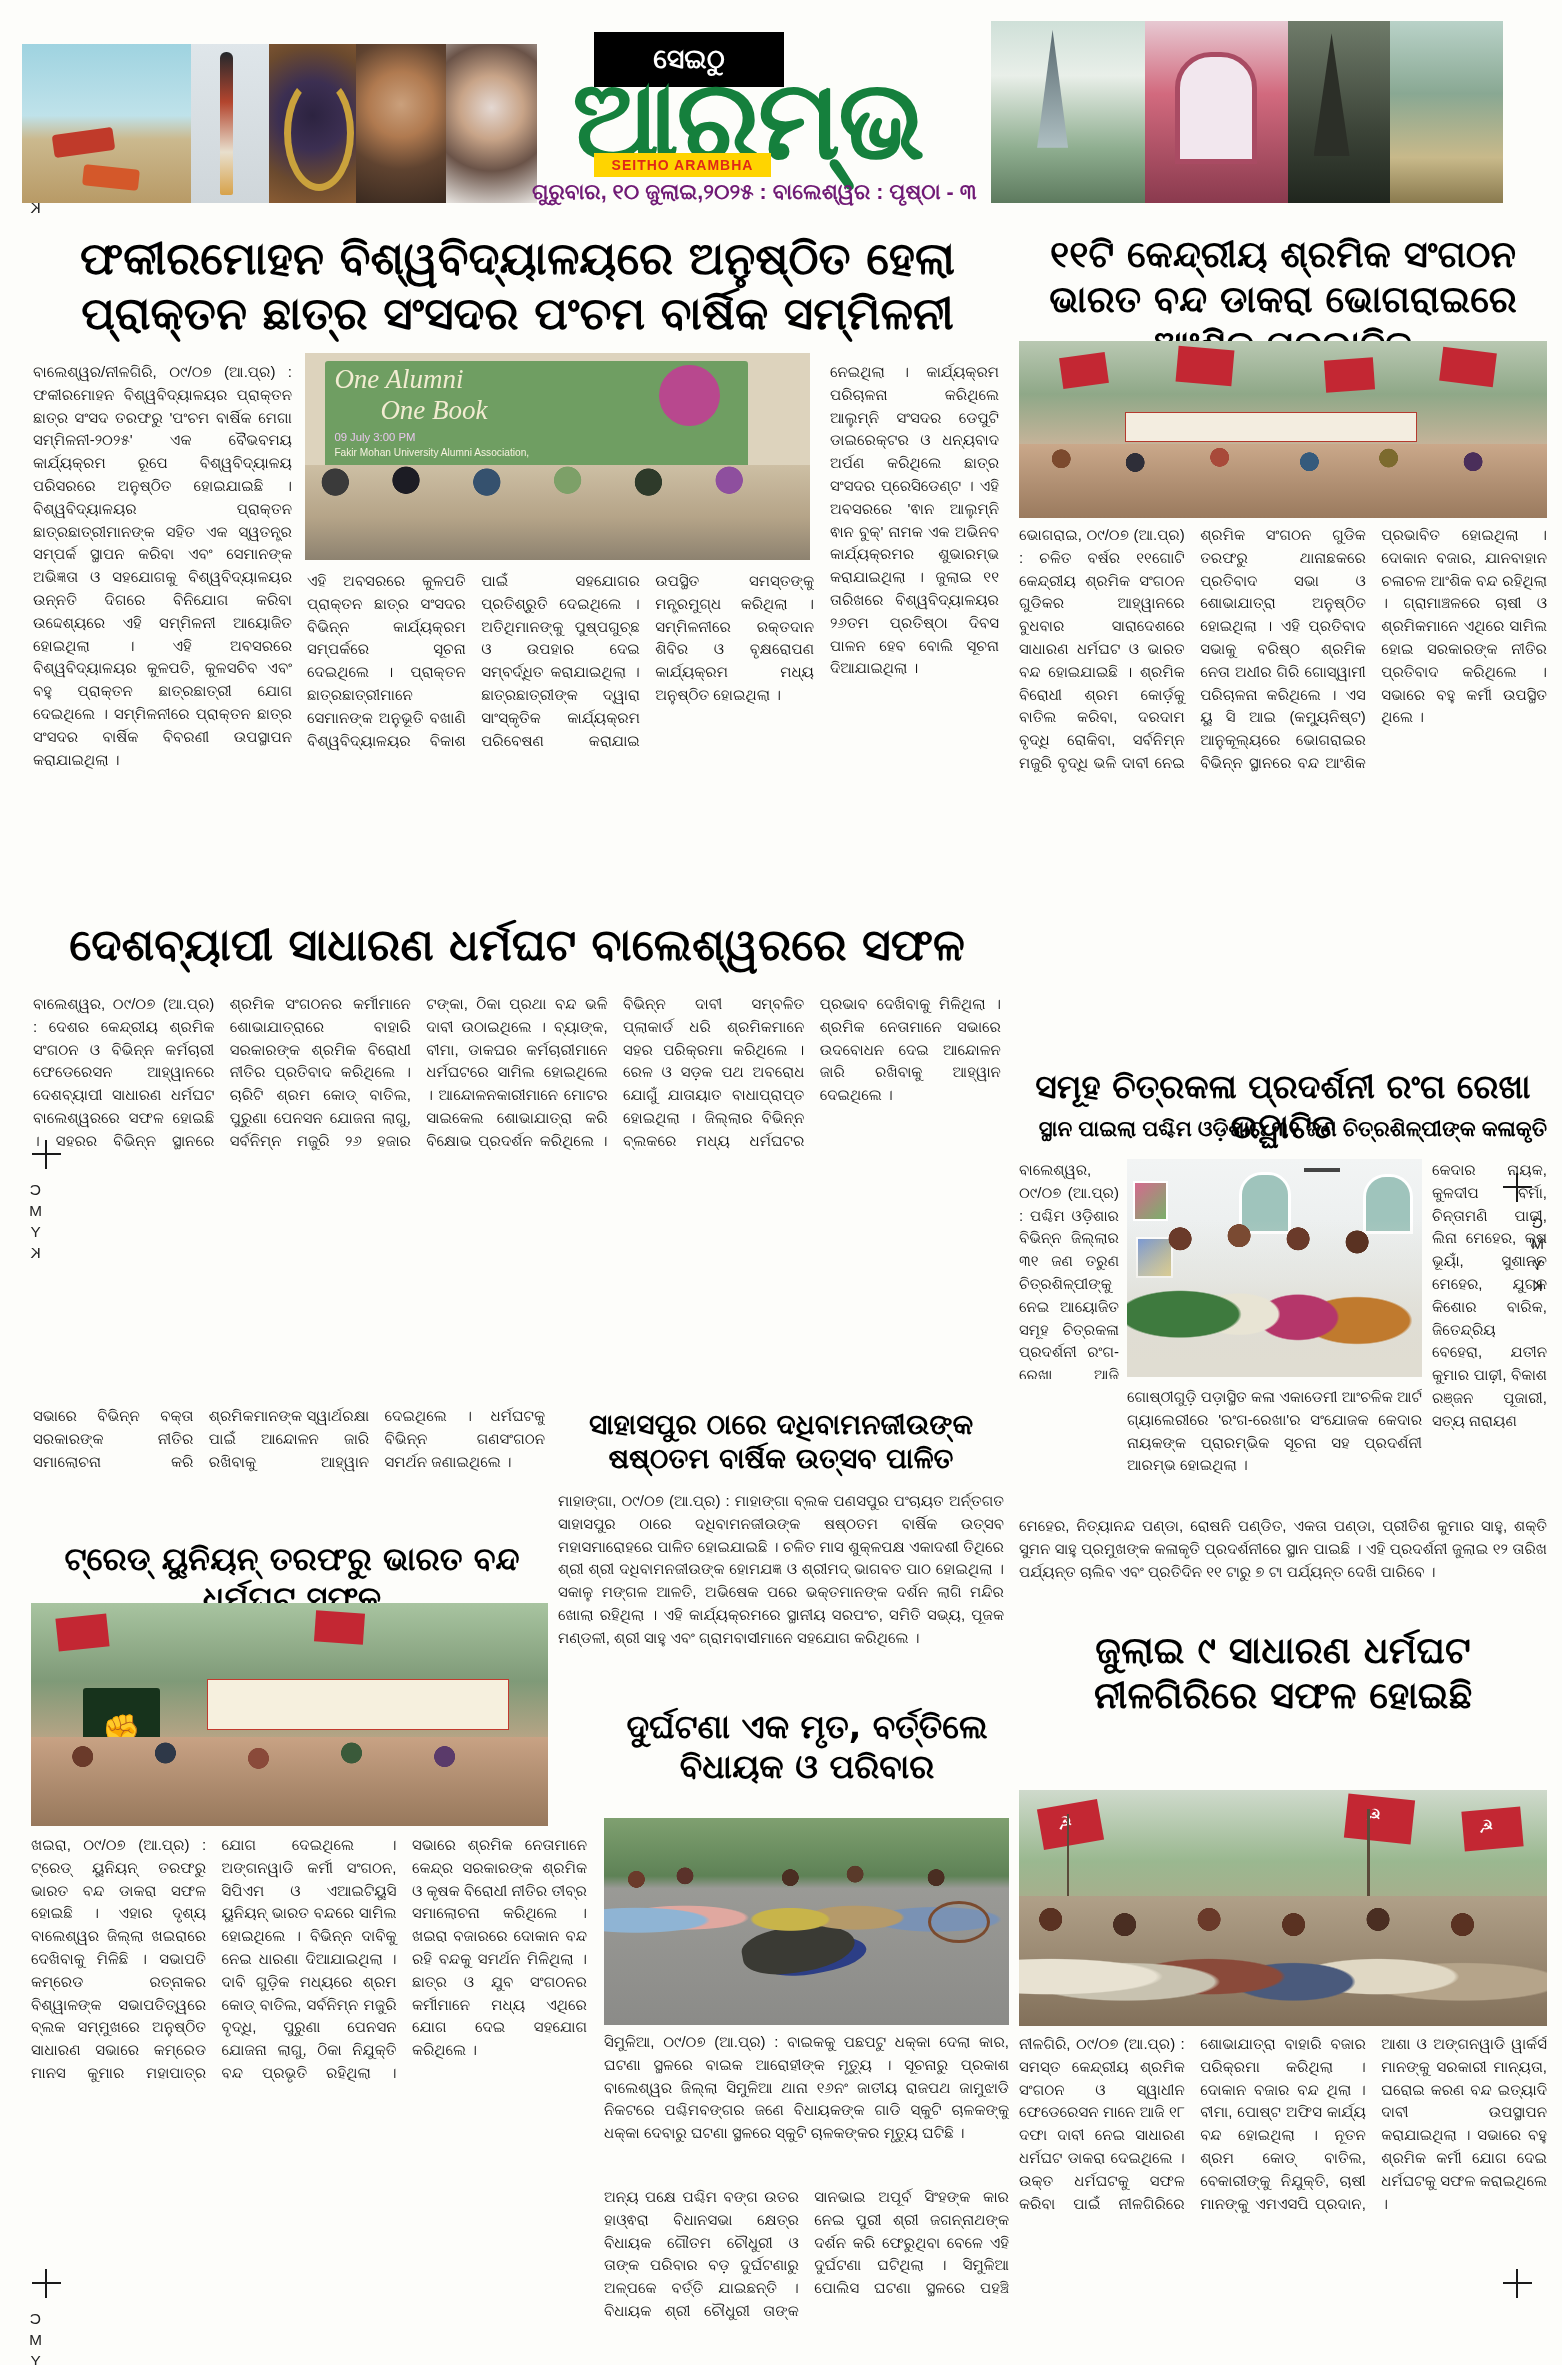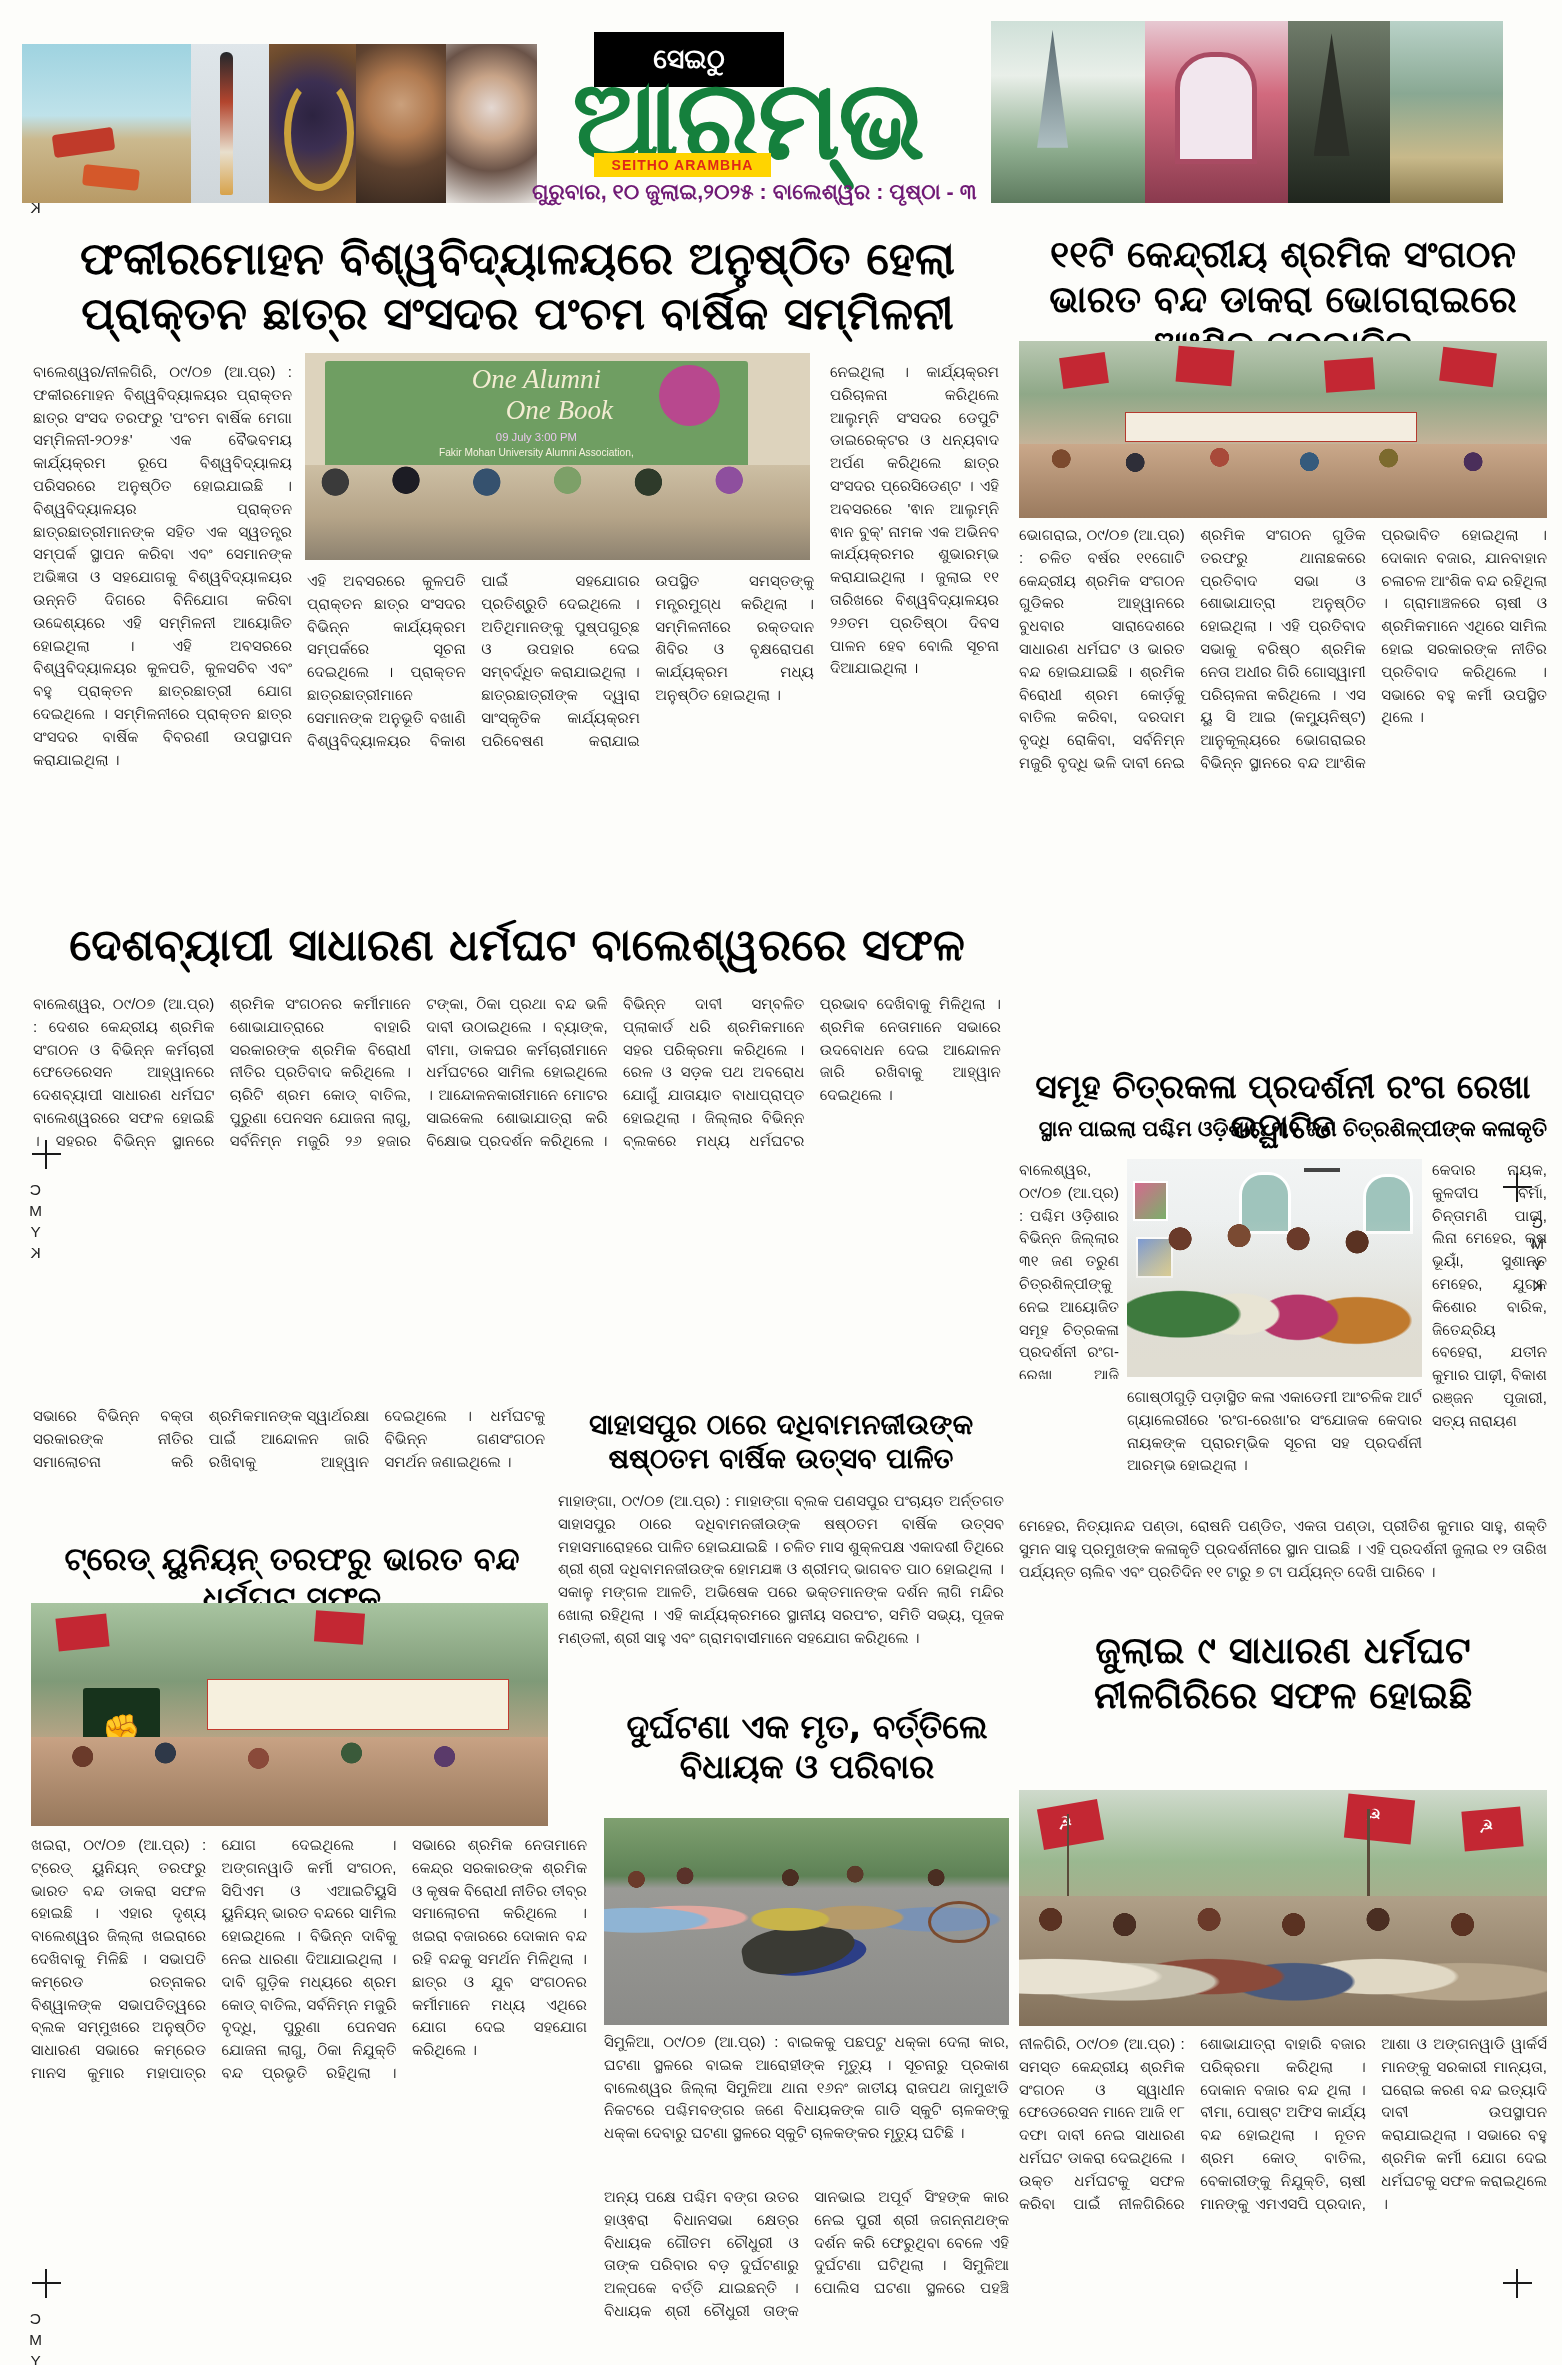--- a/index.html
+++ b/index.html
@@ -82,21 +82,21 @@
   </div>
   <div class="mast-title" style="left:563px;top:56px;width:369px;text-align:center;font-size:110px;">ଆରମ୍ଭ</div>
   <div class="mast-tag" style="left:594px;top:153px;width:177px;height:23.6px;">
     <span style="font-size:14px;">SEITHO ARAMBHA</span>
   </div>
   <div class="edition" style="left:532px;top:180px;">ଗୁରୁବାର, ୧୦ ଜୁଲାଇ,୨୦୨୫ : ବାଲେଶ୍ୱର : ପୃଷ୍ଠା - ୩</div>
 
   <div class="hl" style="left:36px;top:232px;width:963px;height:126px;font-size:45px;">ଫକୀରମୋହନ ବିଶ୍ୱବିଦ୍ୟାଳୟରେ ଅନୁଷ୍ଠିତ ହେଲା ପ୍ରାକ୍ତନ ଛାତ୍ର ସଂସଦର ପଂଚମ ବାର୍ଷିକ ସମ୍ମିଳନୀ</div>
 
   <div class="photo" style="left:305px;top:353px;width:505px;height:207px;background:#ddd3bd;">
-    <div class="banner-green" style="left:4%;top:4%;width:80%;height:52%;border-radius:3.1px;padding:3.1px 9.2px;text-align:center;">
+    <div class="banner-green" style="left:4%;top:4%;width:80%;height:52%;border-radius:3.1px;padding:3.1px 9.2px;">
       <div style="font-size:27px;font-style:italic;font-family:'Liberation Serif',serif;">One Alumni</div>
       <div style="font-size:27px;font-style:italic;font-family:'Liberation Serif',serif;margin-left:46px;">One Book</div>
       <div style="font-size:11.3px;color:#e8c7ec;margin-top:5.1px;">09 July   3:00 PM</div>
       <div style="font-size:10.2px;color:#f7f2df;margin-top:3.1px;">Fakir Mohan University Alumni Association,</div>
     </div>
     <div class="logo-circle" style="left:70%;top:6%;width:61px;height:61px;"></div>
     <div class="crowdband" style="height:46%;
       background:
         radial-gradient(circle at 6% 18%,#3a3a3a 0 13.3px,transparent 14px),
         radial-gradient(circle at 20% 16%,#1c1c24 0 13.3px,transparent 14px),

